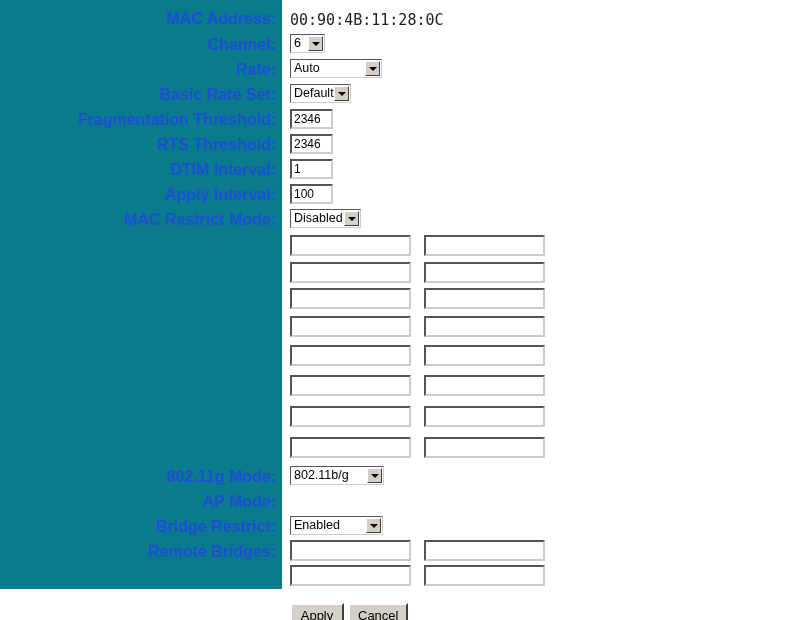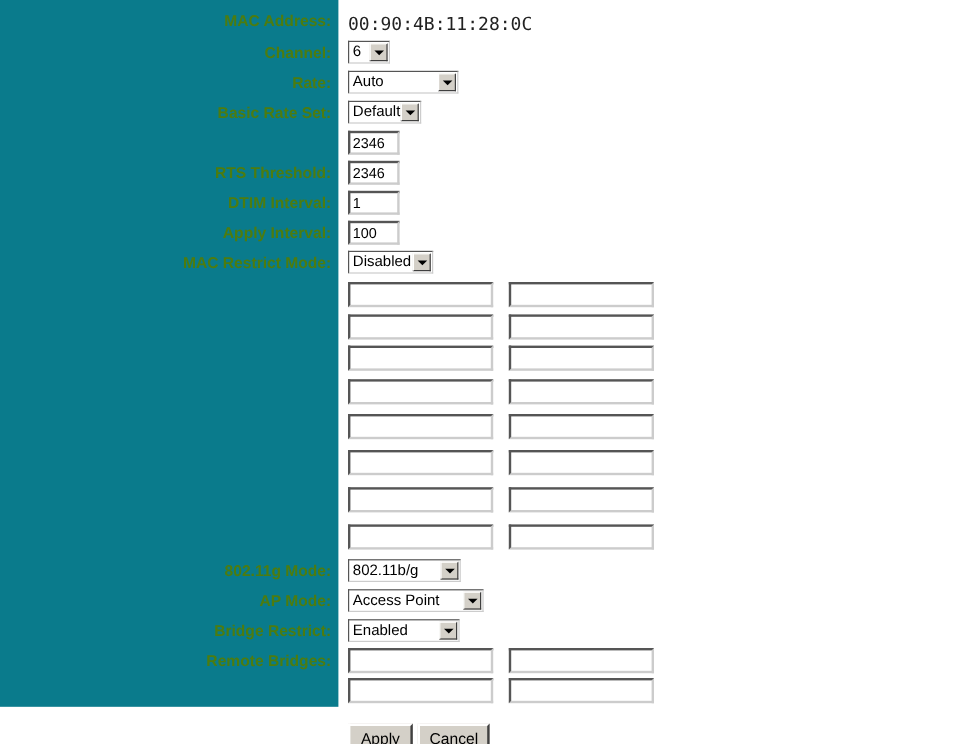--- a/index.html
+++ b/index.html
@@ -1,19 +1,19 @@
 <!DOCTYPE html>
 <html><head>
 <meta charset="utf-8">
 <style>
   html,body{margin:0;padding:0;background:#fff;}
   body{width:810px;height:620px;overflow:hidden;position:relative;font-family:"Liberation Sans",sans-serif;}
   #panel{position:absolute;left:0;top:0;width:282px;height:589px;background:#0a7b8c;}
   .row{position:absolute;left:0;width:810px;height:22px;}
-  .lbl{position:absolute;right:534px;top:3px;color:#4d7c0f;font-weight:bold;font-size:13px;white-space:nowrap;}
+  .lbl{position:absolute;right:534px;top:3px;color:#1d4ed8;font-weight:bold;font-size:16px;white-space:nowrap;}
   .val{position:absolute;left:290px;top:4px;font-family:"DejaVu Sans Mono","Liberation Mono",monospace;font-size:15px;color:#222;}
   .txt{position:absolute;height:18px;box-sizing:border-box;border:2px solid;border-color:#555 #ccc #ccc #555;background:#fff;font-size:12px;padding:1px 2px;font-family:"Liberation Sans",sans-serif;}
   .sel{position:absolute;left:290px;top:1px;height:19px;box-sizing:border-box;border:1px solid #666;border-color:#555 #ccc #ccc #555;background:#fff;font-size:12.5px;padding:1px 2px;}
   .sel .v{position:absolute;left:3px;top:1px;}
   .sel .arr{position:absolute;right:1px;top:1px;width:15px;height:15px;background:#d4d0c8;box-sizing:border-box;border:1px solid;border-color:#fff #404040 #404040 #fff;}
   .sel .arr:after{content:"";position:absolute;left:3px;top:5px;border-left:4px solid transparent;border-right:4px solid transparent;border-top:4px solid #000;}
   .btn{position:absolute;top:603px;height:24px;background:#d4d0c8;border:2px solid;border-color:#fff #404040 #404040 #fff;font-size:13px;padding:2px 8px;box-sizing:border-box;font-family:"Liberation Sans",sans-serif;}
 </style>
 </head>
 <body>
@@ -43,20 +43,21 @@
 
 <div class="row" style="top:83px">
   <span class="lbl">Basic Rate Set:</span>
   <div class="sel" style="width:61px">
     <span class="v">Default</span>
     <span class="arr"></span>
   </div>
 </div>
 
 <div class="row" style="top:108px">
+  <span class="lbl">Fragmentation Threshold:</span>
   <input class="txt" style="left: 290px; top: 1px; width: 43px; height: 20px;" value="2346">
 </div>
 
 <div class="row" style="top:133px">
   <span class="lbl">RTS Threshold:</span>
   <input class="txt" style="left: 290px; top: 1px; width: 43px; height: 20px;" value="2346">
 </div>
 
 <div class="row" style="top:158px">
   <span class="lbl">DTIM Interval:</span>
@@ -98,24 +99,20 @@
 <div class="row" style="top:465px">
   <span class="lbl">802.11g Mode:</span>
   <div class="sel" style="width:94px">
     <span class="v">802.11b/g</span>
     <span class="arr"></span>
   </div>
 </div>
 
 <div class="row" style="top:490px">
   <span class="lbl">AP Mode:</span>
-  <div class="sel" style="width:113px">
-    <span class="v">Access Point</span>
-    <span class="arr"></span>
-  </div>
 </div>
 
 <div class="row" style="top:515px">
   <span class="lbl">Bridge Restrict:</span>
   <div class="sel" style="width:93px">
     <span class="v">Enabled</span>
     <span class="arr"></span>
   </div>
 </div>
 

